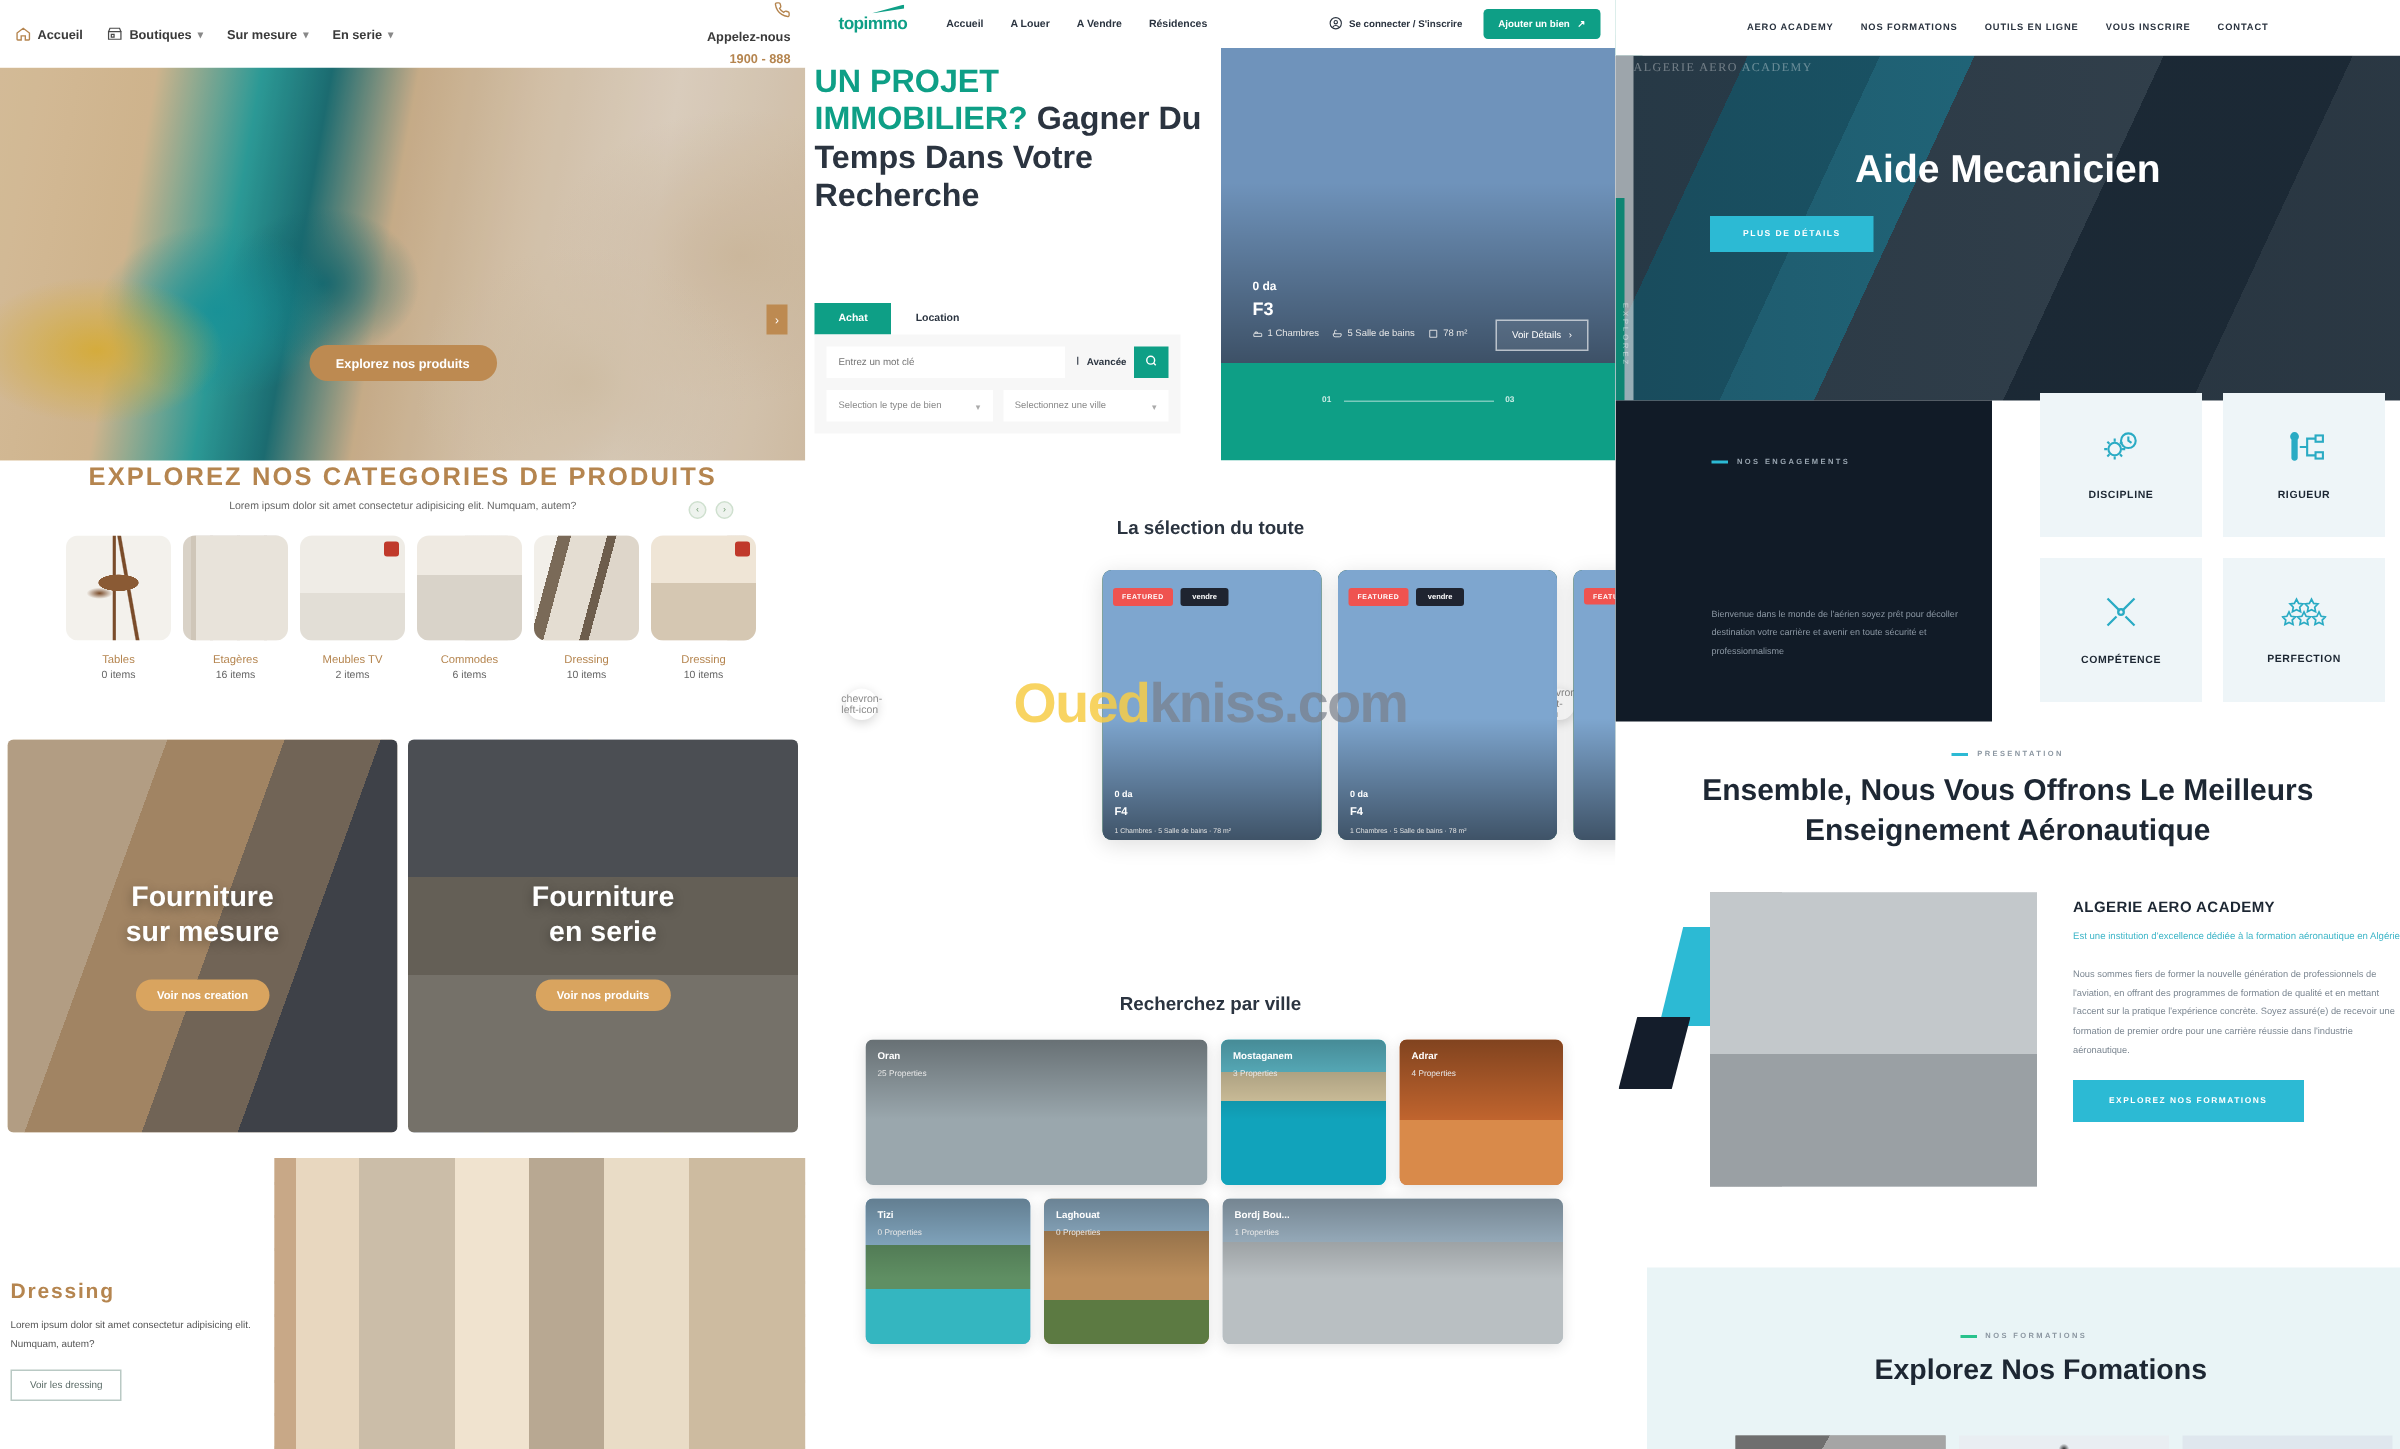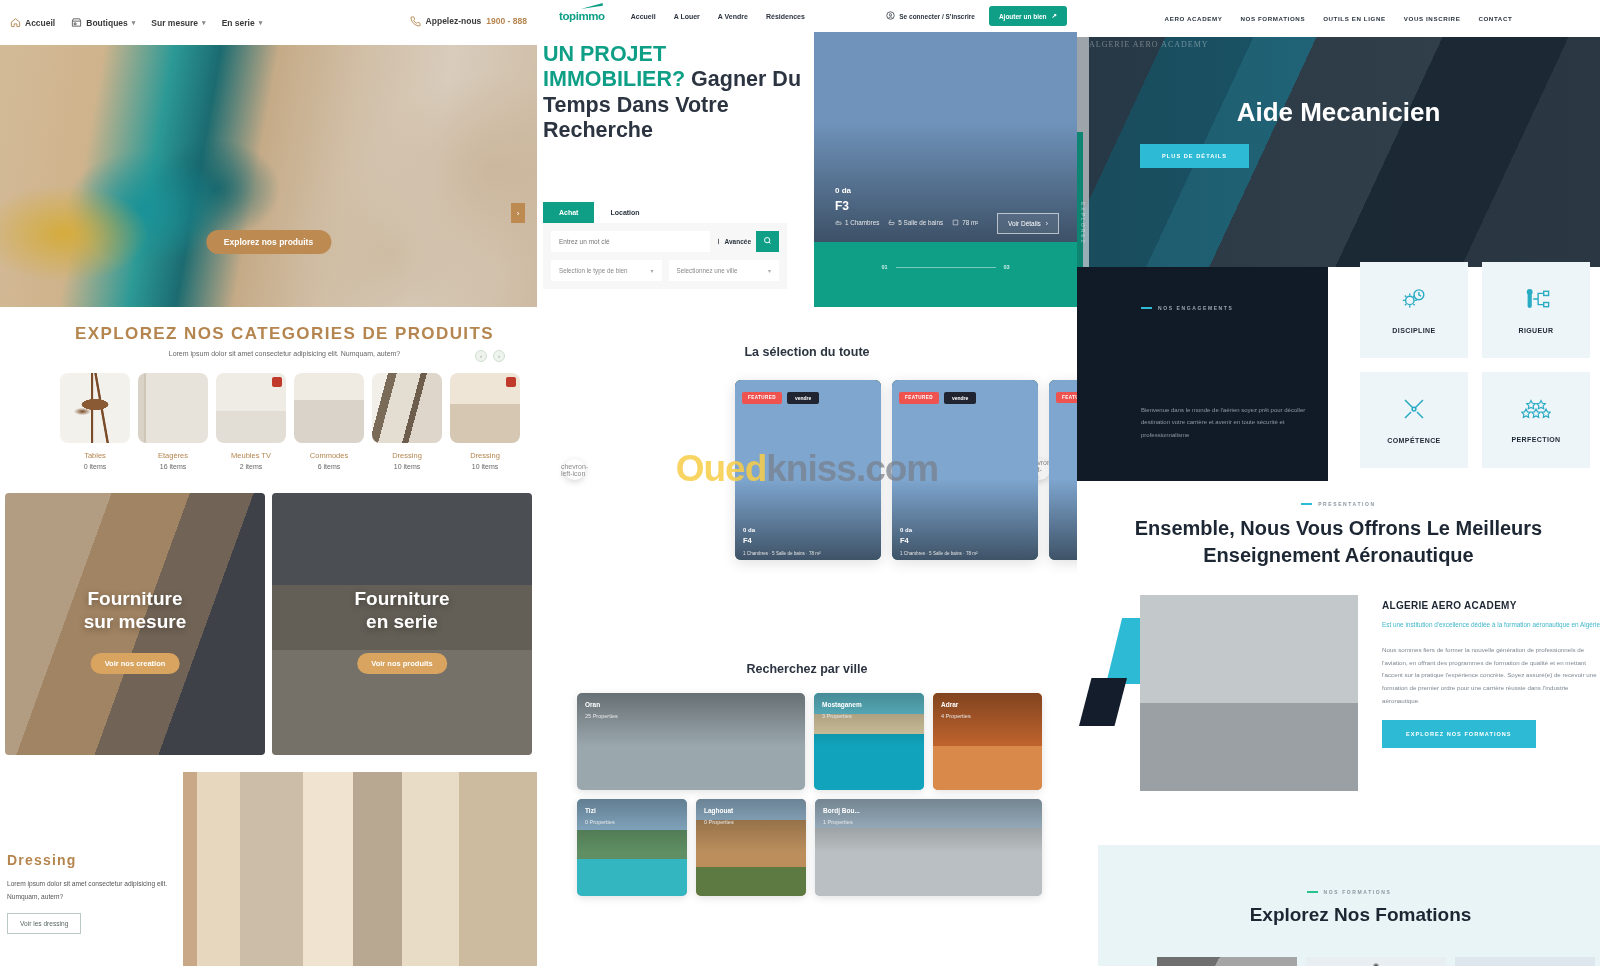--- a/index.html
+++ b/index.html
@@ -14,41 +14,41 @@
 
   
   .img { background-repeat:no-repeat; background-size:cover; background-position:center; }
 
   
   .fur-nav { position:absolute; left:0; top:0; width:537px; height:45px; background:#fff; display:flex; align-items:center; padding:0 10px; z-index:5;}
   .fur-nav .item { display:flex; align-items:center; gap:4px; font-size:8.5px; color:#3a3a3a; font-weight:600; margin-right:16px; white-space:nowrap;}
   .fur-nav .item .ic { width:11px; height:11px; display:inline-block; }
   .fur-nav .caret { font-size:7px; color:#888; }
   .fur-nav .spacer { flex:1; }
-  .fur-nav .phone { display:flex; align-items:flex-start; gap:5px; font-size:8.5px; color:#b5854f; font-weight:600;}
+  .fur-nav .phone { display:flex; align-items:flex-end; gap:5px; font-size:8.5px; color:#b5854f; font-weight:600;flex-direction:column;}
   .fur-nav .phone .lbl { color:#3a3a3a; }
 
   .fur-hero { position:absolute; left:0; top:45px; width:537px; height:262px; overflow:hidden;
     background:linear-gradient(100deg,#e9cfa8 0%,#e3c79c 18%,#2aa9a6 30%,#18757c 38%,#d9bd96 48%,#e6d3b8 62%,#efe3d2 78%,#e2cfb4 100%);}
   .fur-hero::before{content:"";position:absolute;inset:0;
     background:
      radial-gradient(ellipse 120px 70px at 12% 72%, rgba(235,190,60,.95), rgba(235,190,60,0) 70%),
      radial-gradient(ellipse 110px 80px at 27% 62%, rgba(20,160,168,.95), rgba(20,160,168,0) 72%),
      radial-gradient(ellipse 90px 70px at 40% 55%, rgba(12,110,120,.9), rgba(12,110,120,0) 72%),
      radial-gradient(ellipse 150px 120px at 72% 80%, rgba(226,208,180,.9), rgba(226,208,180,0) 75%),
      radial-gradient(ellipse 170px 130px at 92% 48%, rgba(222,200,170,.85), rgba(222,200,170,0) 75%);}
   .fur-hero .veil { position:absolute; inset:0; background:rgba(60,45,30,.12); }
   .fur-hero .htxt { position:absolute; left:0; right:0; top:82px; text-align:center; color:#fff;
       font-size:25px; font-weight:700; line-height:1.25; letter-spacing:.2px; text-shadow:0 2px 8px rgba(0,0,0,.28);}
   .fur-hero .hbtn { position:absolute; left:50%; transform:translateX(-50%); top:185px; background:#bd8a51; color:#fff;
       border-radius:20px; padding:7px 18px; font-size:8.5px; font-weight:600; border:none;}
   .fur-hero .arrow { position:absolute; right:12px; top:158px; width:14px; height:20px; background:#bd8a51; color:#fff;
       font-size:8px; display:flex; align-items:center; justify-content:center; }
 
-  .cat-sec { position:absolute; left:0; top:324px; width:537px;margin-left:16px; }
+  .cat-sec { position:absolute; left:0; top:308px; width:537px; }
   .cat-title { text-align:center; color:#b5854f; font-size:17px; font-weight:800; letter-spacing:1.4px;}
   .cat-sub { text-align:center; color:#666; font-size:7px; margin-top:6px; }
   .cat-dots { position:absolute; right:48px; top:26px; display:flex; gap:6px;}
   .cat-dots span { width:12px; height:12px; border-radius:50%; background:#eef3ee; border:1px solid #cfe0cf; display:flex;
       align-items:center; justify-content:center; font-size:6px; color:#6f9a6f;}
   .cat-row { display:flex; gap:8px; padding:0 44px; margin-top:16px; }
   .cat-card { width:70px; }
   .cat-thumb { width:70px; height:70px; border-radius:8px; position:relative; overflow:hidden; }
   .cat-badge { position:absolute; right:4px; top:4px; width:10px; height:10px; background:#c0392b; border-radius:2px;}
   .cat-name { text-align:center; font-size:7.5px; color:#b5854f; margin-top:8px; }

